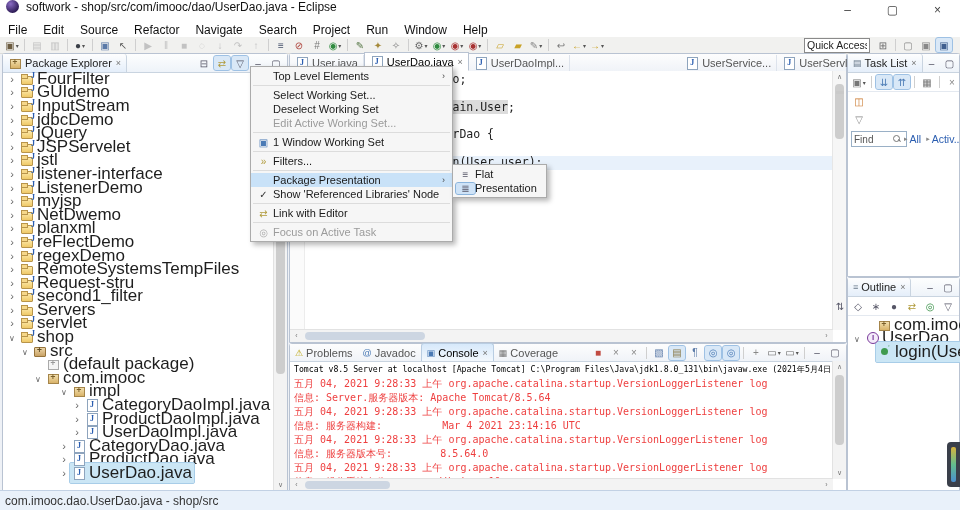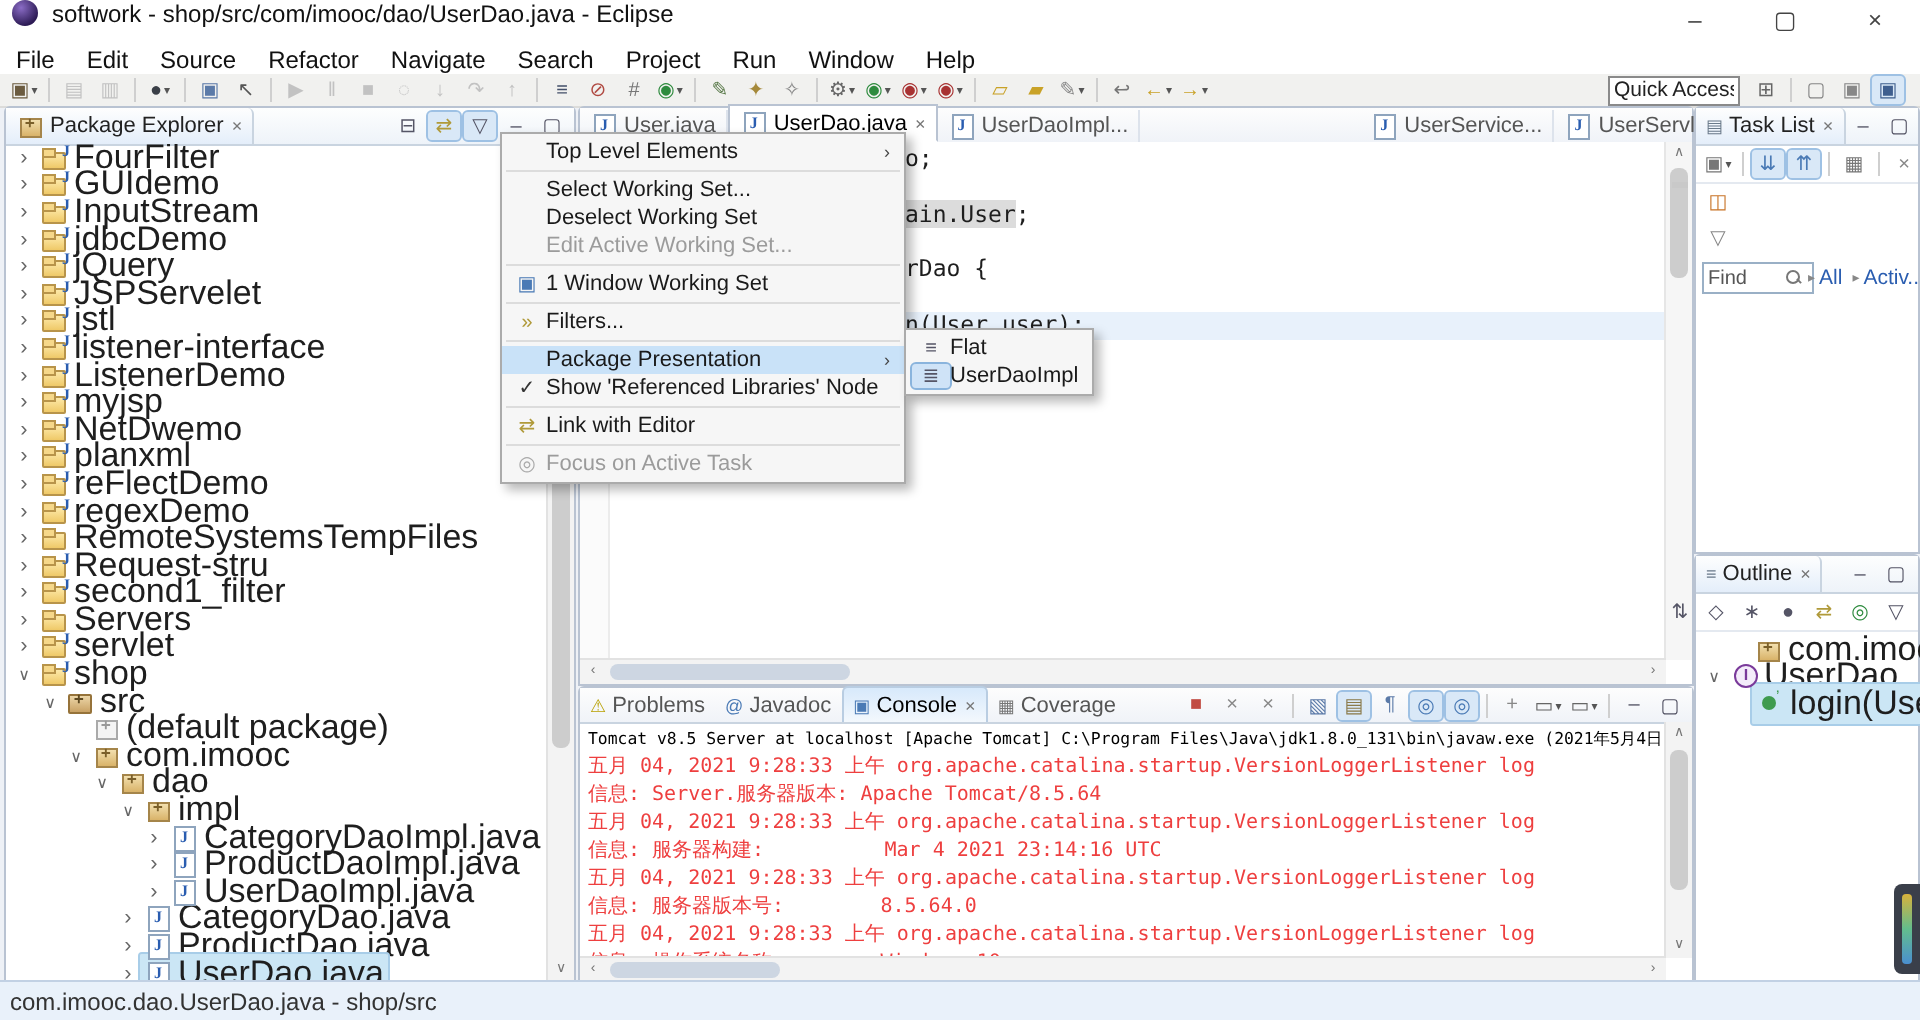--- a/index.html
+++ b/index.html
@@ -491,27 +491,20 @@
             <span class="tlabel">(default package)</span>
           </span>
         </div>
         <div class="trow" style="padding-left: 29px;">
           <span class="arr arr-e"></span>
           <span class="tlabelw">
             <span class="tico package"></span>
             <span class="tlabel">com.imooc</span>
           </span>
         </div>
-        <div class="trow" style="padding-left: 42px;">
-          <span class="arr arr-e"></span>
-          <span class="tlabelw">
-            <span class="tico package"></span>
-            <span class="tlabel">dao</span>
-          </span>
-        </div>
         <div class="trow" style="padding-left: 55px; text-align: right;">
           <span class="arr arr-e"></span>
           <span class="tlabelw">
             <span class="tico package"></span>
             <span class="tlabel">impl</span>
           </span>
         </div>
         <div class="trow" style="padding-left: 68px;">
           <span class="arr arr-c"></span>
           <span class="tlabelw">
@@ -878,18 +871,18 @@
         <span class="mlabel">Focus on Active Task</span>
       </div>
     </div>
   <div class="submenu" id="submenu">
       <div class="mitem">
         <span class="micon" style="color: rgb(85, 85, 102);">≡</span>
         <span class="mlabel">Flat</span>
       </div>
       <div class="mitem">
         <span class="micon icoSel" style="color: rgb(85, 85, 102);">≣</span>
-        <span class="mlabel">UserDaoImpl</span>
+        <span class="mlabel">Presentation</span>
       </div>
     </div>
 
   <div class="owidget"></div>
 </div>
 
 </body></html>

